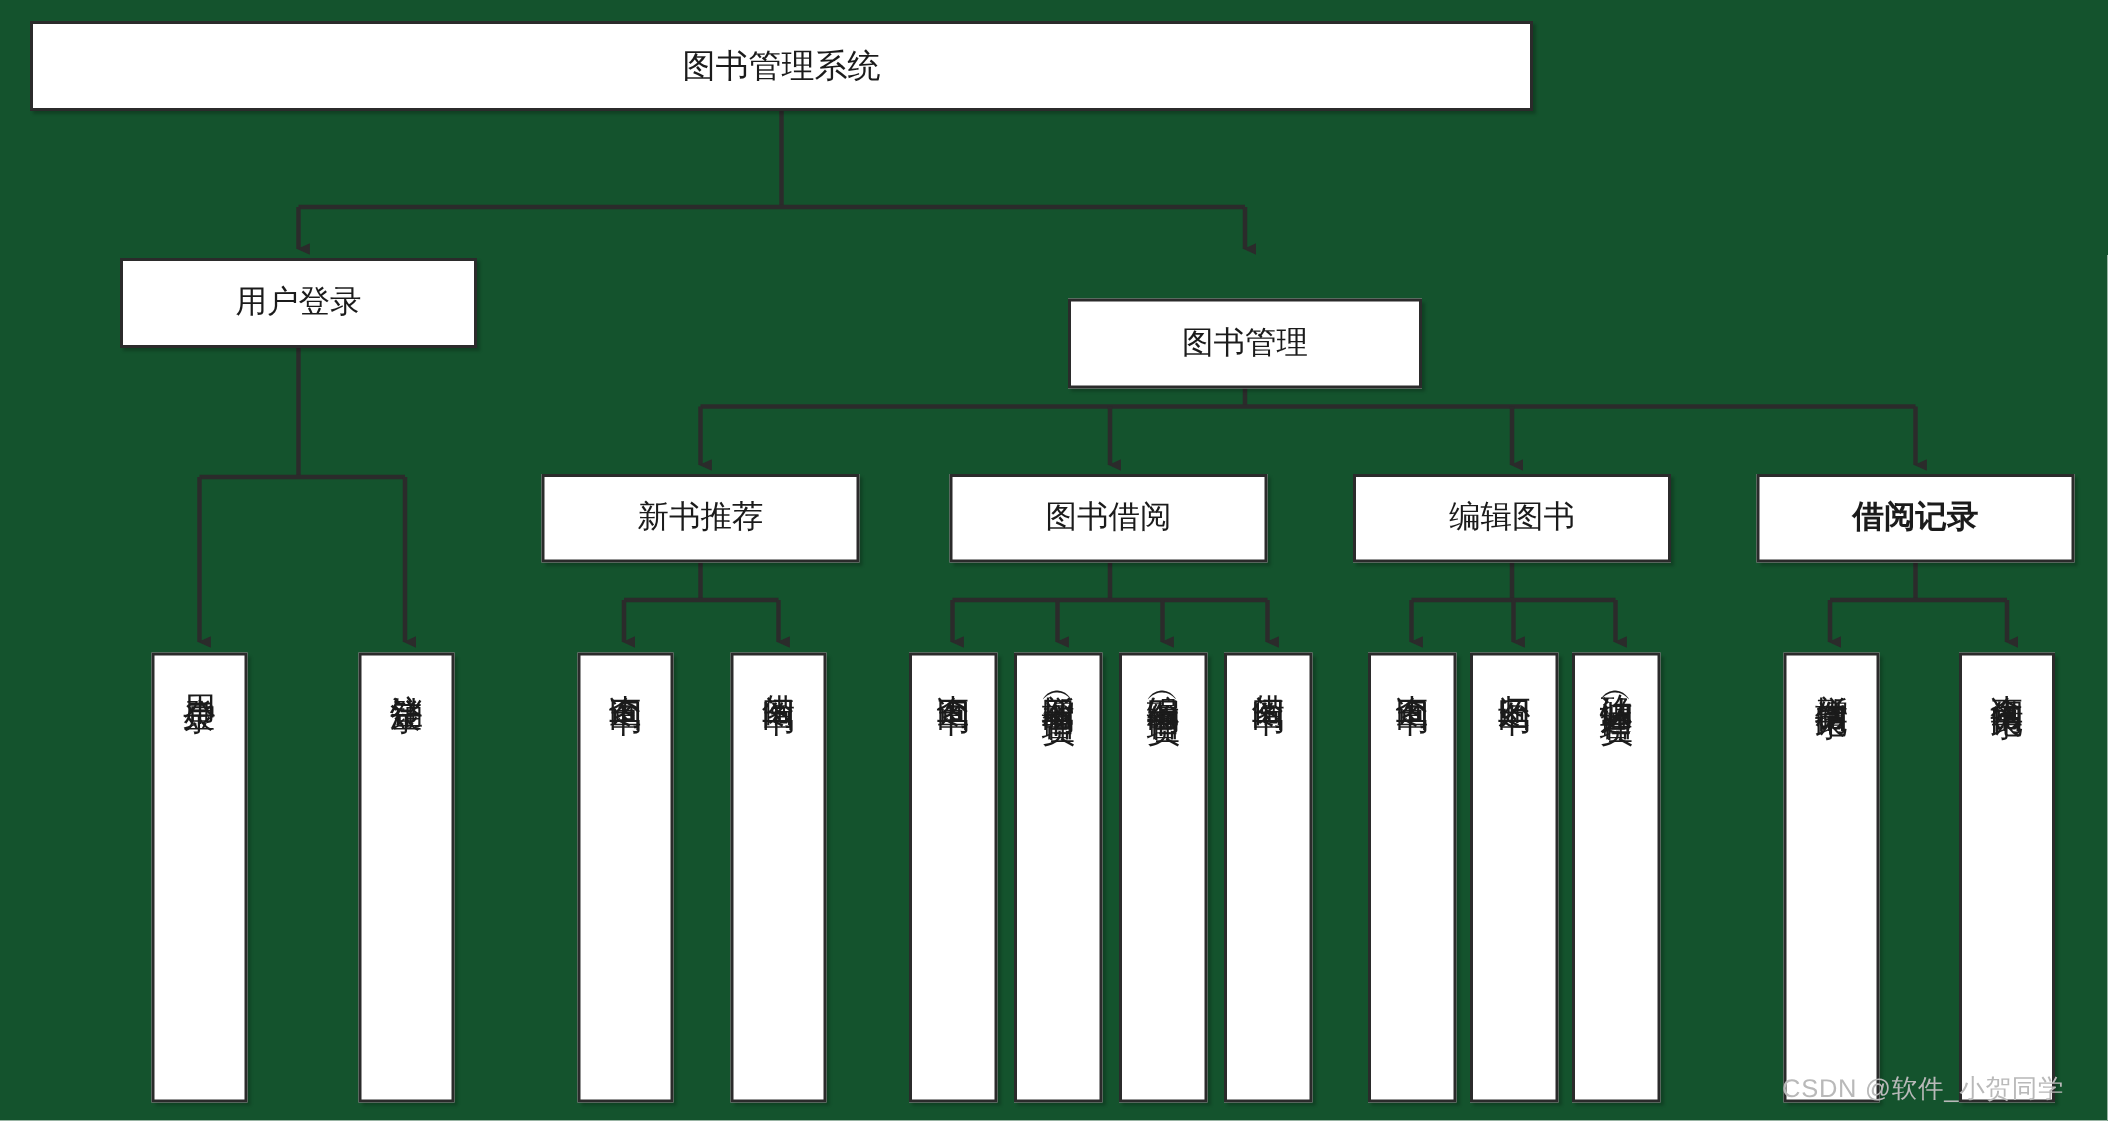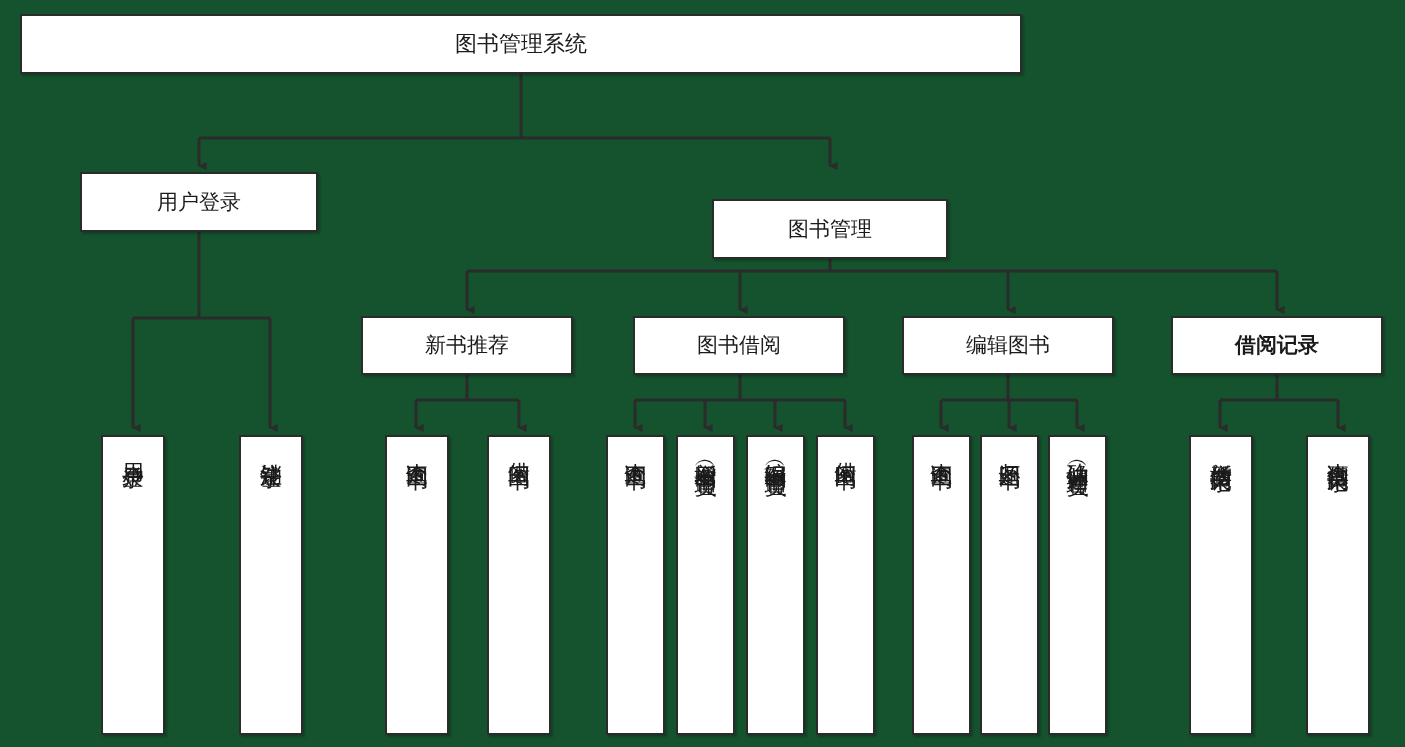--- a/index.html
+++ b/index.html
@@ -195,13 +195,14 @@
     <span class="node-label">确认归还（管理员）</span>
   </div>
 
   <div class="node vert" style="left:1189px; top:435px; width:64px; height:300px;">
     <span class="node-label">新增借阅记录</span>
   </div>
   <div class="node vert" style="left:1306px; top:435px; width:64px; height:300px;">
     <span class="node-label">查询借阅记录</span>
   </div>
 
+  <div id="watermark">CSDN @软件_小贺同学</div>
 </div>
 
 </body></html>

